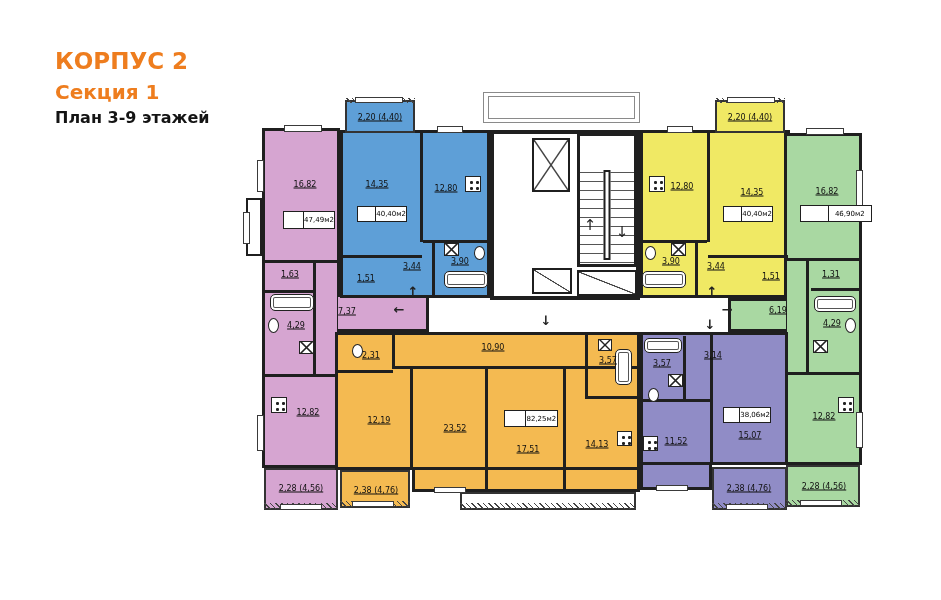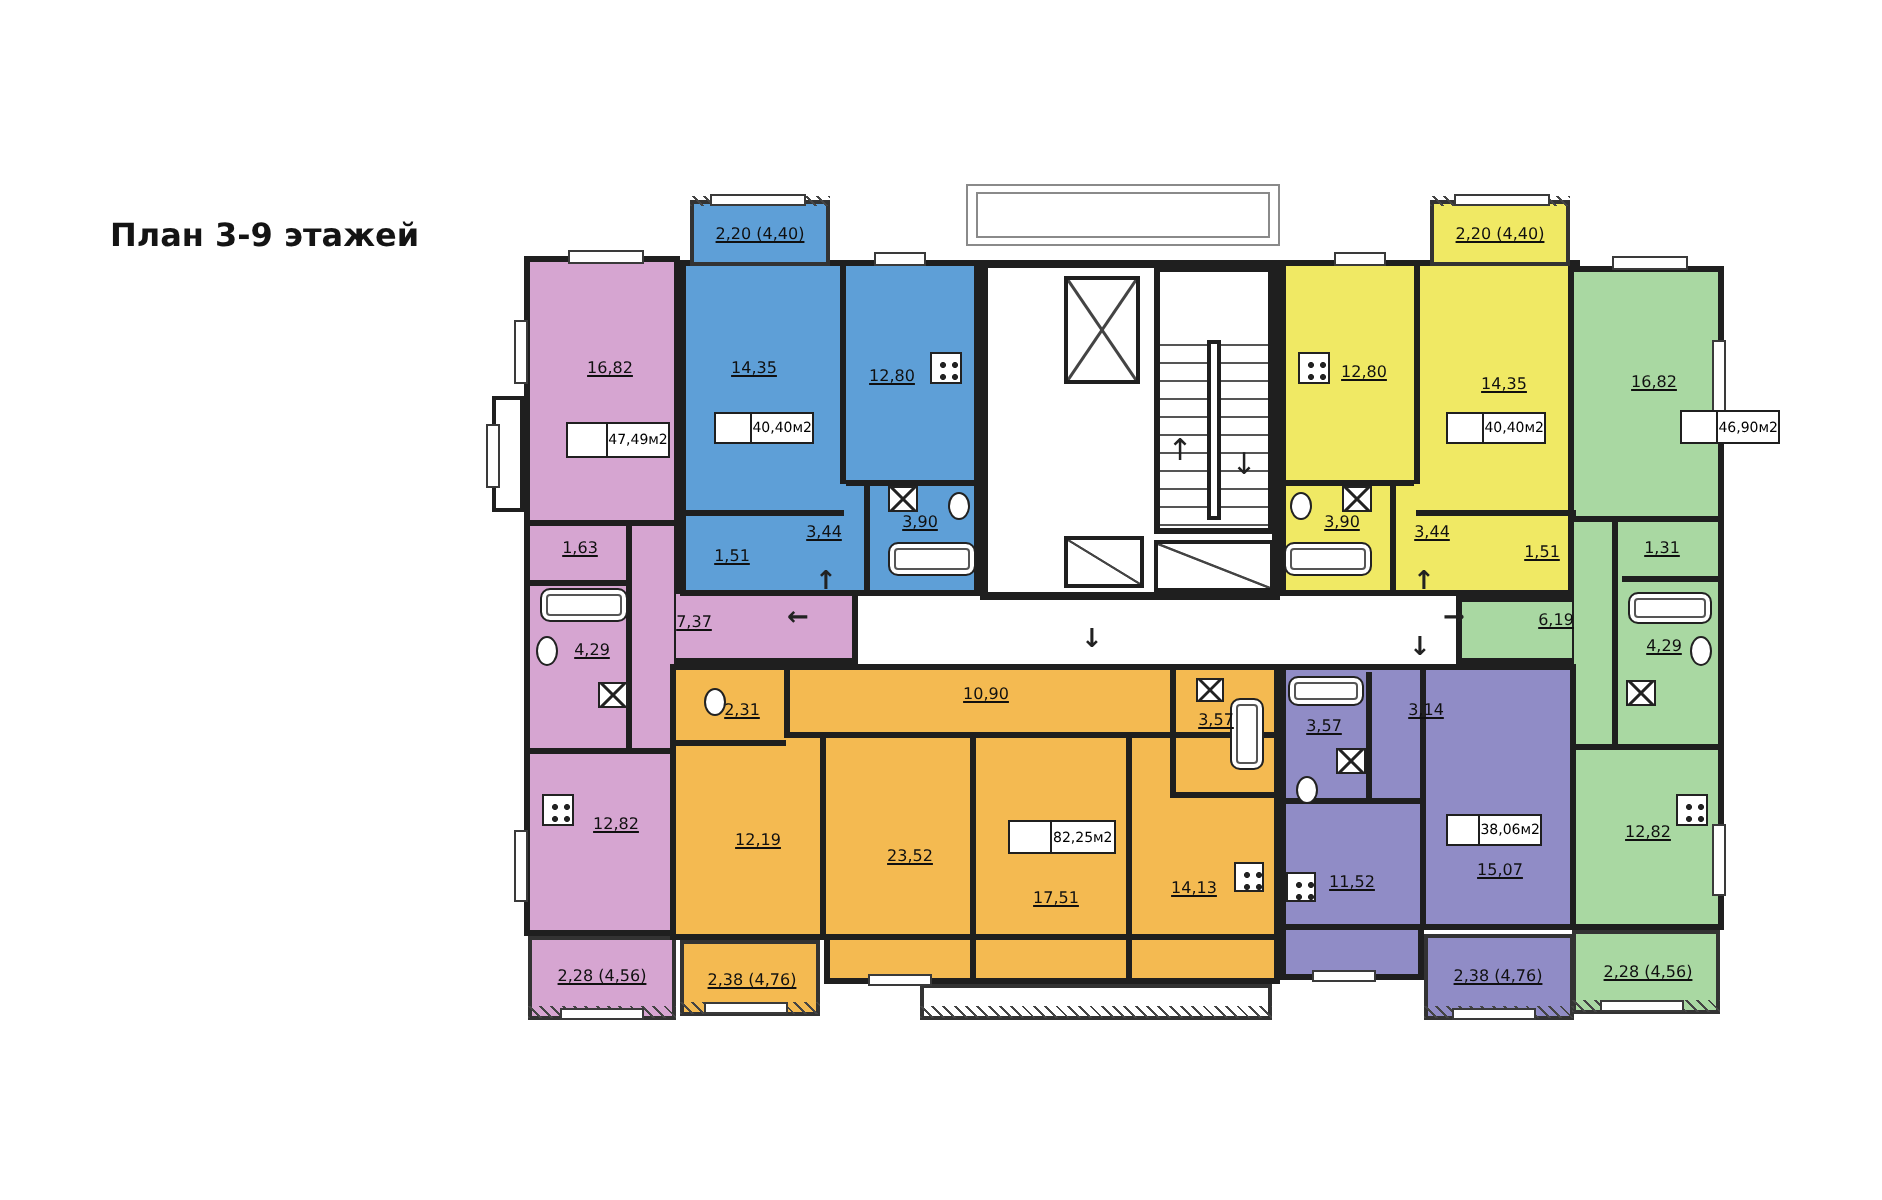--- a/index.html
+++ b/index.html
@@ -42,20 +42,22 @@
   .elev{position:absolute;left:532px;top:138px;width:38px;height:54px;background:#fff;
         border:2px solid #1f1f1f;box-sizing:border-box;}
   .diag{position:absolute;background-color:#fff;border:2px solid #1f1f1f;box-sizing:border-box;
         background-image:linear-gradient(to top right,transparent 48%,#444 49%,#444 51%,transparent 52%);}
 </style>
 </head>
 <body>
 
 <div id="app">
 
+  <div class="t1">КОРПУС 2</div>
+  <div class="t2">Секция 1</div>
   <div class="t3">План 3-9 этажей</div>
 
   <div class="unit" style="left:262px;top:128px;width:78px;height:340px;background:#d6a5d1;"></div>
   <div class="unit" style="left:338px;top:294px;width:91px;height:38px;background:#d6a5d1;border-left:0;"></div>
   <div class="balc" style="left:264px;top:468px;width:74px;height:42px;background:#d6a5d1;"></div>
   <div class="unit" style="left:246px;top:198px;width:16px;height:58px;background:#fff;border-width:2px;"></div>
 
   <div class="unit" style="left:340px;top:130px;width:150px;height:168px;background:#5e9fd7;"></div>
   <div class="balc" style="left:345px;top:100px;width:70px;height:33px;background:#5e9fd7;"></div>
 
@@ -177,21 +179,21 @@
     <div class="c2">47,49м2</div>
   </div>
   <div class="stamp" style="left:357px;top:206px;width:50px;height:16px;">
     <div class="c1"></div>
     <div class="c2">40,40м2</div>
   </div>
   <div class="stamp" style="left:723px;top:206px;width:50px;height:16px;">
     <div class="c1"></div>
     <div class="c2">40,40м2</div>
   </div>
-  <div class="stamp" style="left:800px;top:205px;width:50px;height:17px;margin-left:40px;">
+  <div class="stamp" style="left:800px;top:205px;width:72px;height:17px;">
     <div class="c1"></div>
     <div class="c2">46,90м2</div>
   </div>
   <div class="stamp" style="left:504px;top:410px;width:54px;height:17px;">
     <div class="c1"></div>
     <div class="c2">82,25м2</div>
   </div>
   <div class="stamp" style="left:723px;top:407px;width:48px;height:16px;">
     <div class="c1"></div>
     <div class="c2">38,06м2</div>

